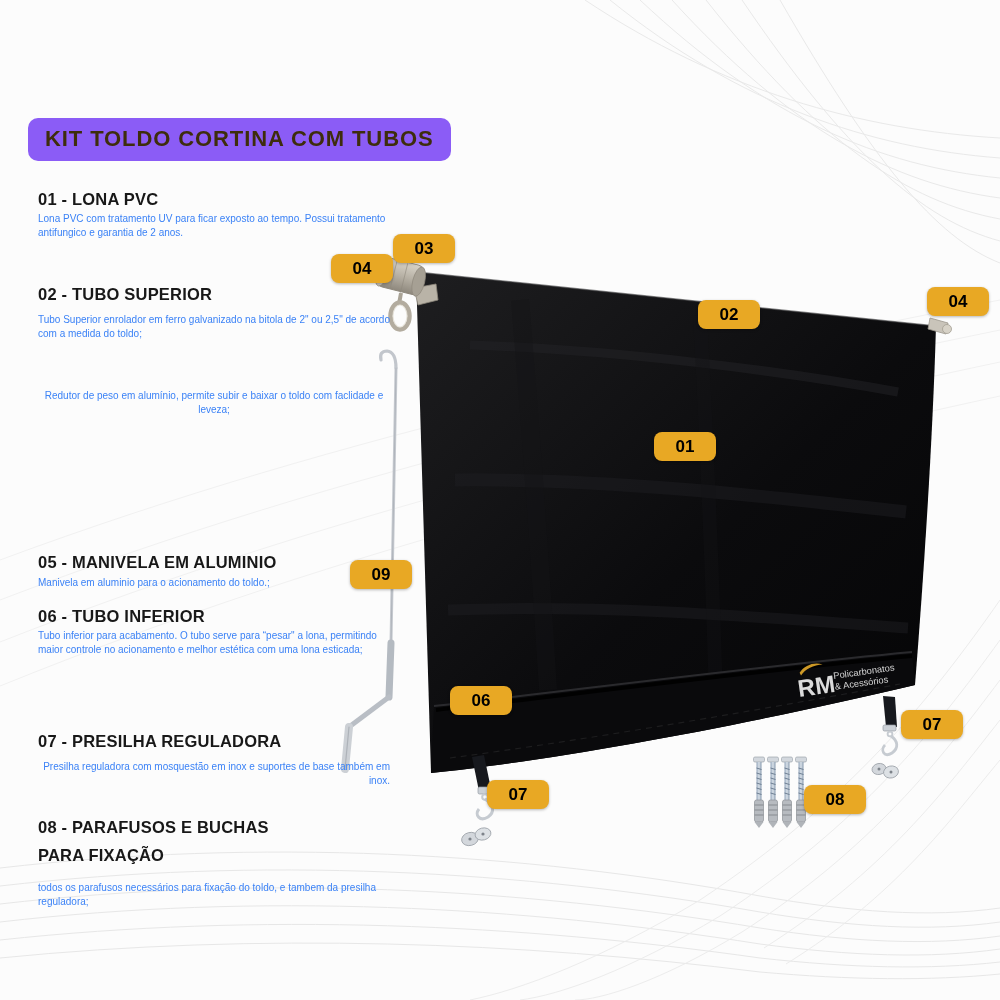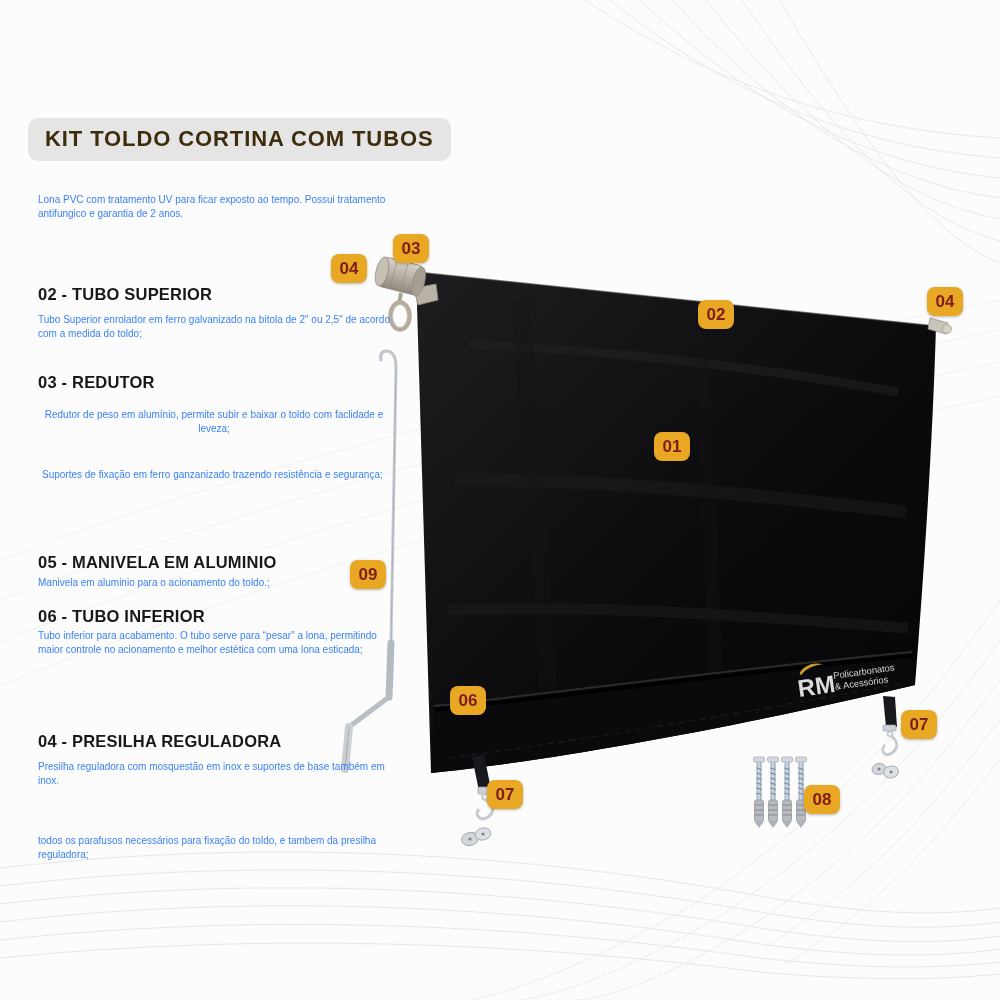--- a/index.html
+++ b/index.html
@@ -5,35 +5,35 @@
   html,body{margin:0;padding:0;}
   body{
     width:1000px;height:1000px;position:relative;overflow:hidden;
     background:#fcfcfc;
     font-family:"Liberation Sans", sans-serif;
     color:#2d2d2d;
   }
   svg.scene{position:absolute;left:0;top:0;width:1000px;height:1000px;}
   .title-badge{
     position:absolute;left:28px;top:118px;
-    background:#e5e5e5;color:#3E2D0C;
+    background:#8b5cf6;color:#3E2D0C;
     font-size:22px;font-weight:600;letter-spacing:.9px;
     padding:8px 17px 9px 17px;border-radius:10px;white-space:nowrap;
   }
   .section{position:absolute;left:38px;width:352px;}
   .section h3{margin:0;font-size:16.5px;font-weight:700;color:#181818;letter-spacing:.2px;}
   .section p{margin:0;font-size:10px;line-height:1.44;color:#3b82f6;}
   .s1 p{margin-top:3px;} .s2 p{margin-top:9px;} .s3 p{margin-top:16px;text-align:center;}
   .s4{left:42px;} .s4 p{margin-top:9px;}
   .s5 p{margin-top:4px;} .s6 p{margin-top:3px;width:345px;}
-  .s7 p{margin-top:9px;} .s8 p{margin-top:16px;}
+  .s7 p{margin-top:9px;text-align:right;} .s8 p{margin-top:16px;}
   .hl2{display:block;margin-top:9px;}
   .callout{
-    position:absolute;width:36px;height:29px;border-radius:8px;
-    background:#E8A824;color:#7f1d1d;
+    position:absolute;width:62px;height:29px;border-radius:8px;
+    background:#E8A824;color:#000000;
     font-size:17px;font-weight:800;
     display:flex;align-items:center;justify-content:center;
     box-shadow:0 1px 3px rgba(0,0,0,.28);
   }
 </style>
 </head>
 <body>
 
 <svg class="scene" viewBox="0 0 1000 1000" aria-hidden="true">
   <defs>
@@ -193,46 +193,46 @@
     <path d="M4,-24 C10,-31 20,-33 28,-29 C19,-30 10,-27 5,-21 Z" fill="#DFA62A"></path>
     <text x="0" y="0" font-size="24" font-weight="bold" fill="#ededed">RM</text>
     <text x="37" y="-13" font-size="9.3" fill="#e4e4e4">Policarbonatos</text>
     <text x="37" y="-2" font-size="9.3" fill="#e4e4e4">&amp; Acessórios</text>
   </g>
 </svg>
 
 <div class="title-badge">KIT TOLDO CORTINA COM TUBOS</div>
 
 <div class="section s1" style="top:190px">
+  <h3>01 - LONA PVC</h3>
   <p>Lona PVC com tratamento UV para ficar exposto ao tempo. Possui tratamento antifungico e garantia de 2 anos.</p>
 </div>
 <div class="section s2" style="top:285px">
   <h3>02 - TUBO SUPERIOR</h3>
   <p>Tubo Superior enrolador em ferro galvanizado na bitola de 2" ou 2,5" de acordo com a medida do toldo;</p>
 </div>
 <div class="section s3" style="top:373px">
-  <h3>03 - REDUTOR</h3>
   <p>Redutor de peso em alumínio, permite subir e baixar o toldo com faclidade e leveza;</p>
 </div>
 <div class="section s4" style="top:459px">
-  <p>Suportes de fixação em ferro ganzanizado trazendo resistência e segurança;</p>
 </div>
 <div class="section s5" style="top:553px">
   <h3>05 - MANIVELA EM ALUMINIO</h3>
   <p>Manivela em aluminio para o acionamento do toldo.;</p>
 </div>
 <div class="section s6" style="top:607px">
   <h3>06 - TUBO INFERIOR</h3>
   <p>Tubo inferior para acabamento. O tubo serve para “pesar" a lona, permitindo maior controle no acionamento e melhor estética com uma lona esticada;</p>
 </div>
 <div class="section s7" style="top:732px">
-  <h3>04 - PRESILHA REGULADORA</h3>
+  <h3>07 - PRESILHA REGULADORA</h3>
   <p>Presilha reguladora com mosquestão em inox e suportes de base também em inox.</p>
 </div>
 <div class="section s8" style="top:818px">
+  <h3><span>08 - PARAFUSOS E BUCHAS</span><span class="hl2">PARA FIXAÇÃO</span></h3>
   <p>todos os parafusos necessários para fixação do toldo, e tambem da presilha reguladora;</p>
 </div>
 
 <div class="callout" style="left:393px;top:234px">03</div>
 <div class="callout" style="left:331px;top:254px">04</div>
 <div class="callout" style="left:698px;top:300px">02</div>
 <div class="callout" style="left:927px;top:287px">04</div>
 <div class="callout" style="left:654px;top:432px">01</div>
 <div class="callout" style="left:350px;top:560px">09</div>
 <div class="callout" style="left:450px;top:686px">06</div>

